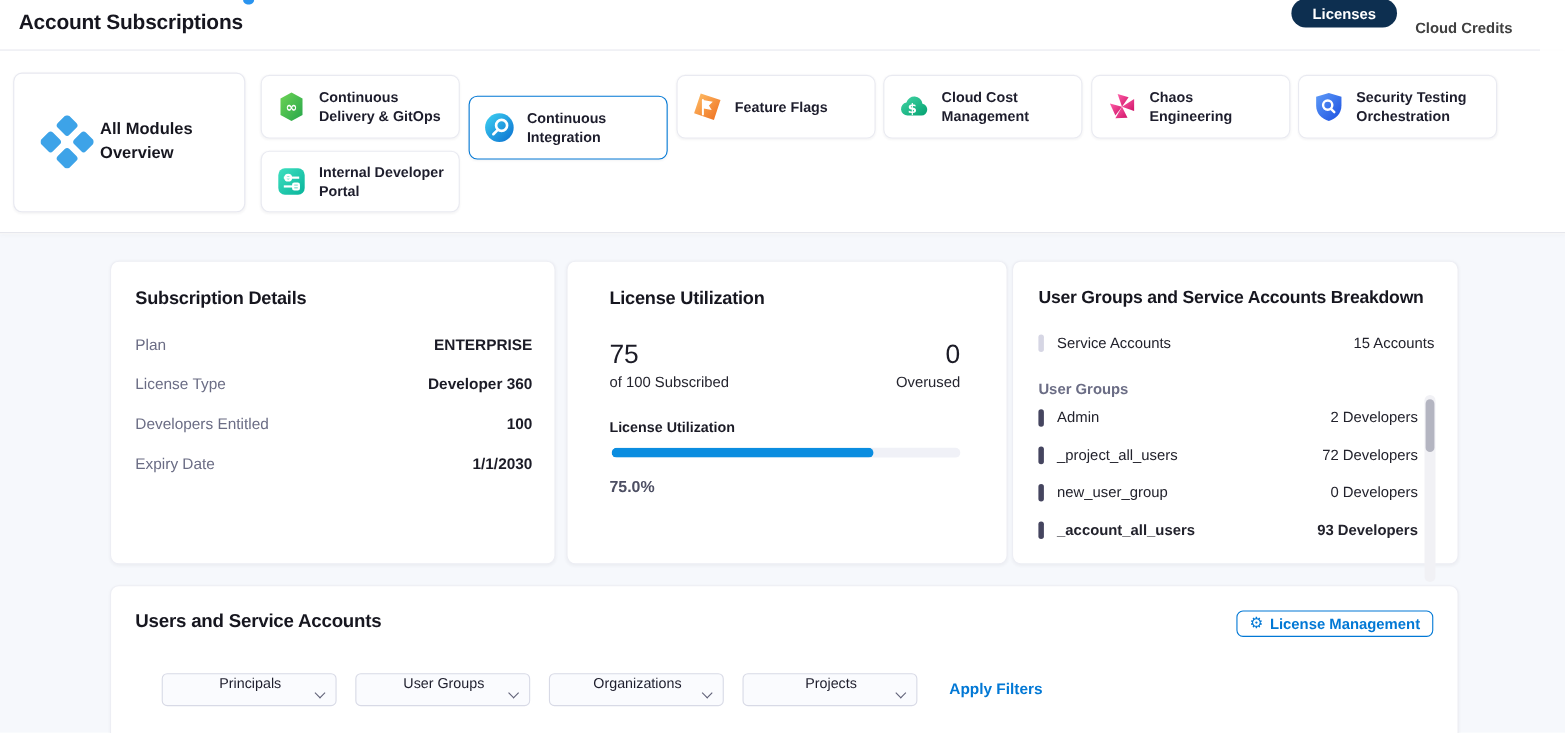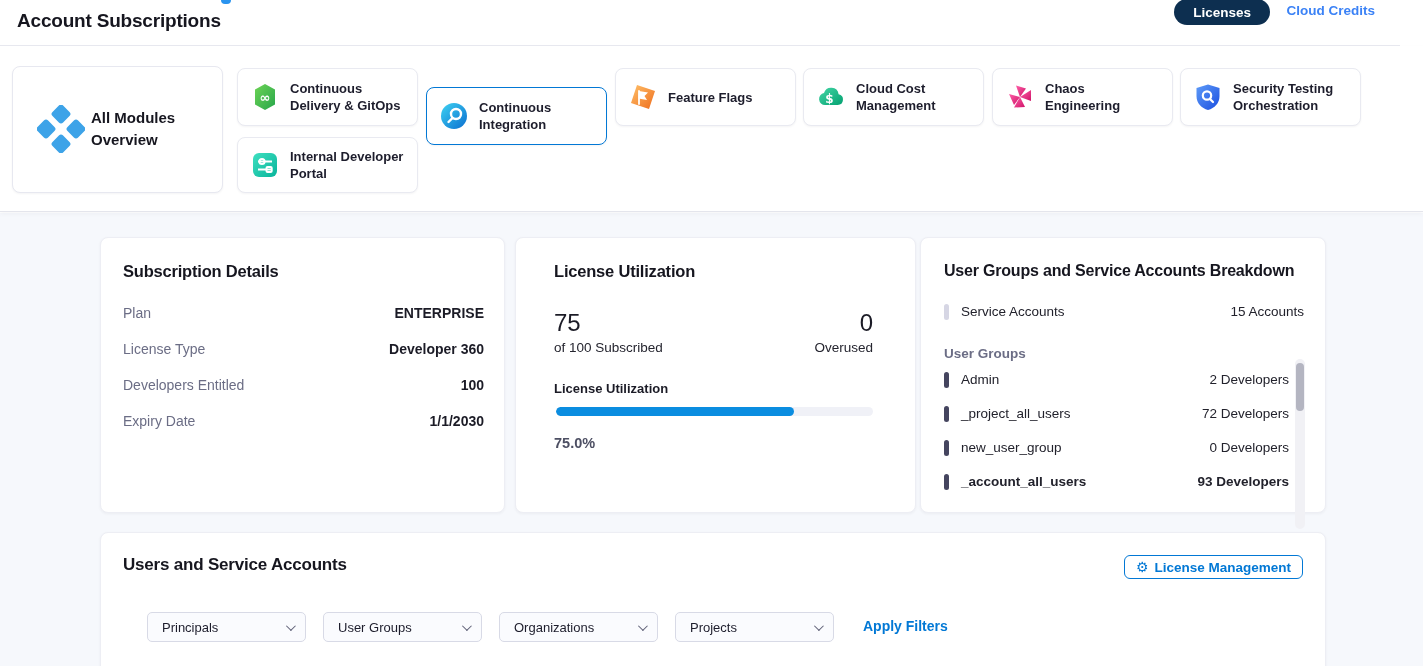--- a/index.html
+++ b/index.html
@@ -8,21 +8,21 @@
   .abs { position:absolute; }
 
   
   .header { position:absolute; top:0; left:0; width:1400px; height:46px;
     background:#fff; border-bottom:1px solid #e7e8ef; z-index:5; }
   .page-title { position:absolute; left:17px; top:10px; font-size:19px; font-weight:700; color:#16161f; letter-spacing:-0.2px; }
   .top-frag { position:absolute; left:221px; top:0; width:10px; height:4px; background:#2a94ef; border-radius:0 0 4px 4px; }
   .pill-btn { position:absolute; top:-1px; right:130px; height:26px; padding:0 19px;
     background:#0d2f50; color:#fff; font-size:13.5px; font-weight:700;
     border:none; border-radius:14px; display:flex; align-items:center; cursor:pointer; }
-  .link-btn { position:absolute; top:3px; right:25px; font-size:13.5px; font-weight:700; color:#3b82f6; cursor:pointer; background:none; border:none; }
+  .link-btn { position:absolute; top:18px; right:25px; font-size:13.5px; font-weight:700; color:#404040; cursor:pointer; background:none; border:none; }
 
   
   .modules-section { position:absolute; top:46px; left:0; width:1423px; height:166px;
     background:#fff; border-bottom:1px solid #e4e5ec; box-shadow:0 2px 4px rgba(96,97,112,0.06); z-index:4; }
   .overview-card { position:absolute; left:12px; top:20px; width:211px; height:127px;
     background:#fff; border:1px solid #e7e8f0; border-radius:8px; box-shadow:0 1px 2px rgba(40,41,61,.05); cursor:pointer; }
   .overview-card .ov-icon { position:absolute; left:24px; top:38px; width:48px; height:48px; }
   .overview-card .ov-label { position:absolute; left:78px; top:40px; font-size:15px; font-weight:700; line-height:22px; color:#16161f; }
   .mcard { position:absolute; height:58px; width:181px; background:#fff; border:1px solid #e9eaf1;
     border-radius:8px; box-shadow:0 1px 2px rgba(40,41,61,.05); display:flex; align-items:center; gap:11px; padding:0 10px 0 13px; cursor:pointer; }
@@ -61,21 +61,21 @@
   .sb-track { position:absolute; right:20px; top:121px; width:10px; height:170px; background:#f1f1f5; border-radius:5px; }
   .sb-thumb { position:absolute; left:1px; top:4px; width:8px; height:48px; background:#b4b5c1; border-radius:4px; cursor:pointer; }
 
   
   .section-title { font-size:17px; font-weight:700; color:#16161f; letter-spacing:-0.2px; }
   .lm-btn { position:absolute; right:22px; top:22px; height:24px; display:flex; align-items:center; gap:6px;
     padding:0 11px; background:#fff; border:1px solid #0278d5; border-radius:6px; color:#0278d5;
     font-size:13.5px; font-weight:600; cursor:pointer; }
   .gear { font-family:"DejaVu Sans", sans-serif; font-size:14px; line-height:1; }
   .dropdown { position:absolute; top:79px; width:159px; height:30px; background:#fafbfe; border:1px solid #d8dae6;
-    border-radius:5px; display:flex; align-items:center; padding:0 12px 0 14px; cursor:pointer; }
+    border-radius:5px; display:flex; align-items:center; padding:0 12px 0 14px; cursor:pointer;flex-direction:column; }
   .dropdown span.dd-label { font-size:13px; color:#1d1d2c; }
   .chev { margin-left:auto; width:7px; height:7px; border-right:1.5px solid #5f6077; border-bottom:1.5px solid #5f6077; transform:rotate(45deg) translateY(-2px); }
   .apply-link { position:absolute; left:762px; top:85px; font-size:14px; font-weight:700; color:#0278d5; cursor:pointer; background:none; border:none; }
 </style>
 </head>
 <body>
 
 <div class="header">
   <span class="top-frag"></span>
   <h1 class="page-title">Account Subscriptions</h1>

